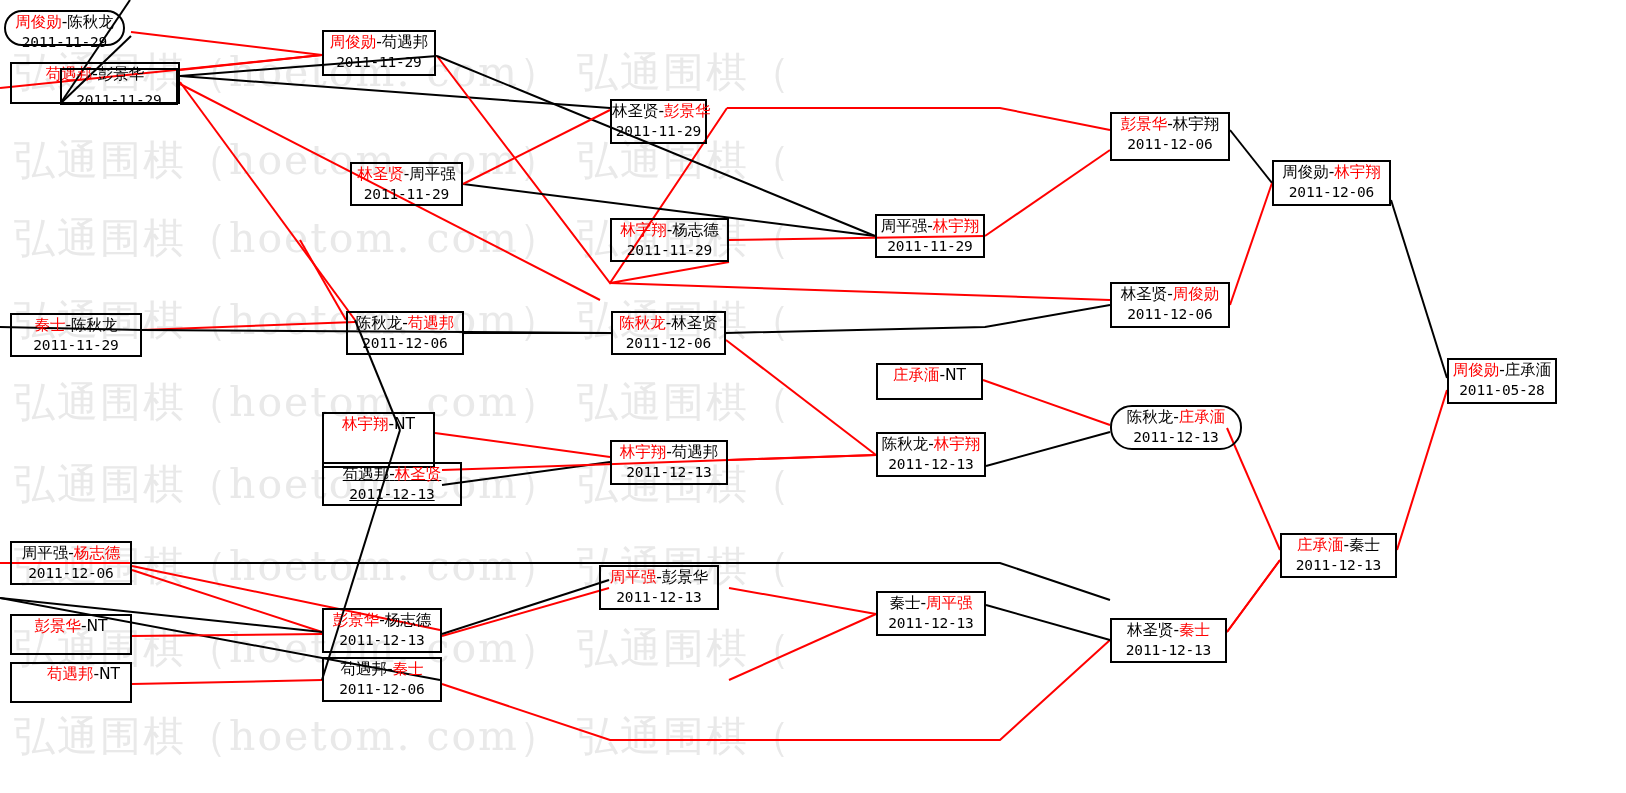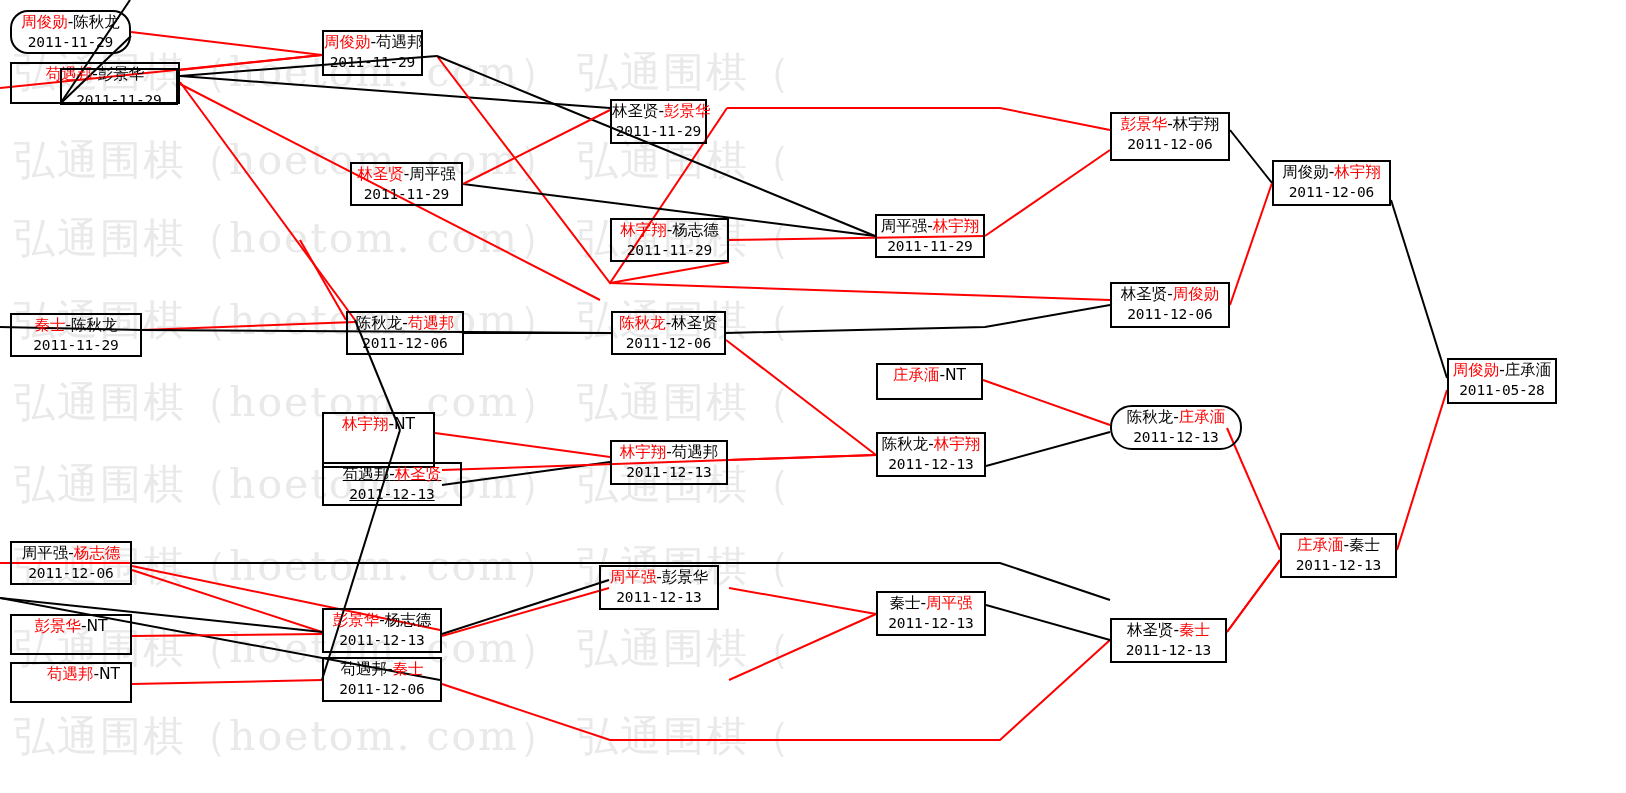--- a/index.html
+++ b/index.html
@@ -123,33 +123,33 @@
       <polyline points="442,684 610,740 1000,740 1110,640" fill="none" stroke="#ff0000" stroke-width="2"></polyline>
       <polyline points="442,634 609,580" fill="none" stroke="#000000" stroke-width="2"></polyline>
       <polyline points="729,588 876,614" fill="none" stroke="#ff0000" stroke-width="2"></polyline>
       <polyline points="986,605 1110,640" fill="none" stroke="#000000" stroke-width="2"></polyline>
       <polyline points="729,680 876,614" fill="none" stroke="#ff0000" stroke-width="2"></polyline>
       <polyline points="1227,632 1280,560" fill="none" stroke="#ff0000" stroke-width="2"></polyline>
       <polyline points="1280,560 1227,632" fill="none" stroke="#ff0000" stroke-width="2"></polyline>
     </svg>
 
   <div id="nodes">
-      <div class="node" style="left: 10px; top: 10px; width: 121px; height: 44px; border-radius: 18px;">
+      <div class="node" style="left: 4px; top: 10px; width: 121px; height: 36px; border-radius: 18px;">
         <div class="players"><span class="p-win">周俊勋</span><span class="sep">-</span><span class="p-lose">陈秋龙</span></div>
         <div class="date">2011-11-29</div>
       </div>
       <div class="node overlap-a" style="left: 10px; top: 62px; width: 170px; height: 42px;">
         <div class="players"><span class="p-win">苟遇邦</span><span class="sep">-</span><span class="p-lose">彭景华</span></div>
         <div class="date"></div>
       </div>
       <div class="node overlap-b" style="left: 60px; top: 68px; width: 118px; height: 37px;">
         <div class="players">&nbsp;</div>
         <div class="date">2011-11-29</div>
       </div>
-      <div class="node" style="left: 322px; top: 30px; width: 101px; height: 46px;">
+      <div class="node" style="left: 322px; top: 30px; width: 114px; height: 46px;">
         <div class="players"><span class="p-win">周俊勋</span><span class="sep">-</span><span class="p-lose">苟遇邦</span></div>
         <div class="date">2011-11-29</div>
       </div>
       <div class="node" style="left: 610px; top: 86px; width: 97px; height: 45px; margin-top: 13px;">
         <div class="players"><span class="p-lose">林圣贤</span><span class="sep">-</span><span class="p-win">彭景华</span></div>
         <div class="date">2011-11-29</div>
       </div>
       <div class="node" style="left: 350px; top: 162px; width: 113px; height: 44px;">
         <div class="players"><span class="p-win">林圣贤</span><span class="sep">-</span><span class="p-lose">周平强</span></div>
         <div class="date">2011-11-29</div>

